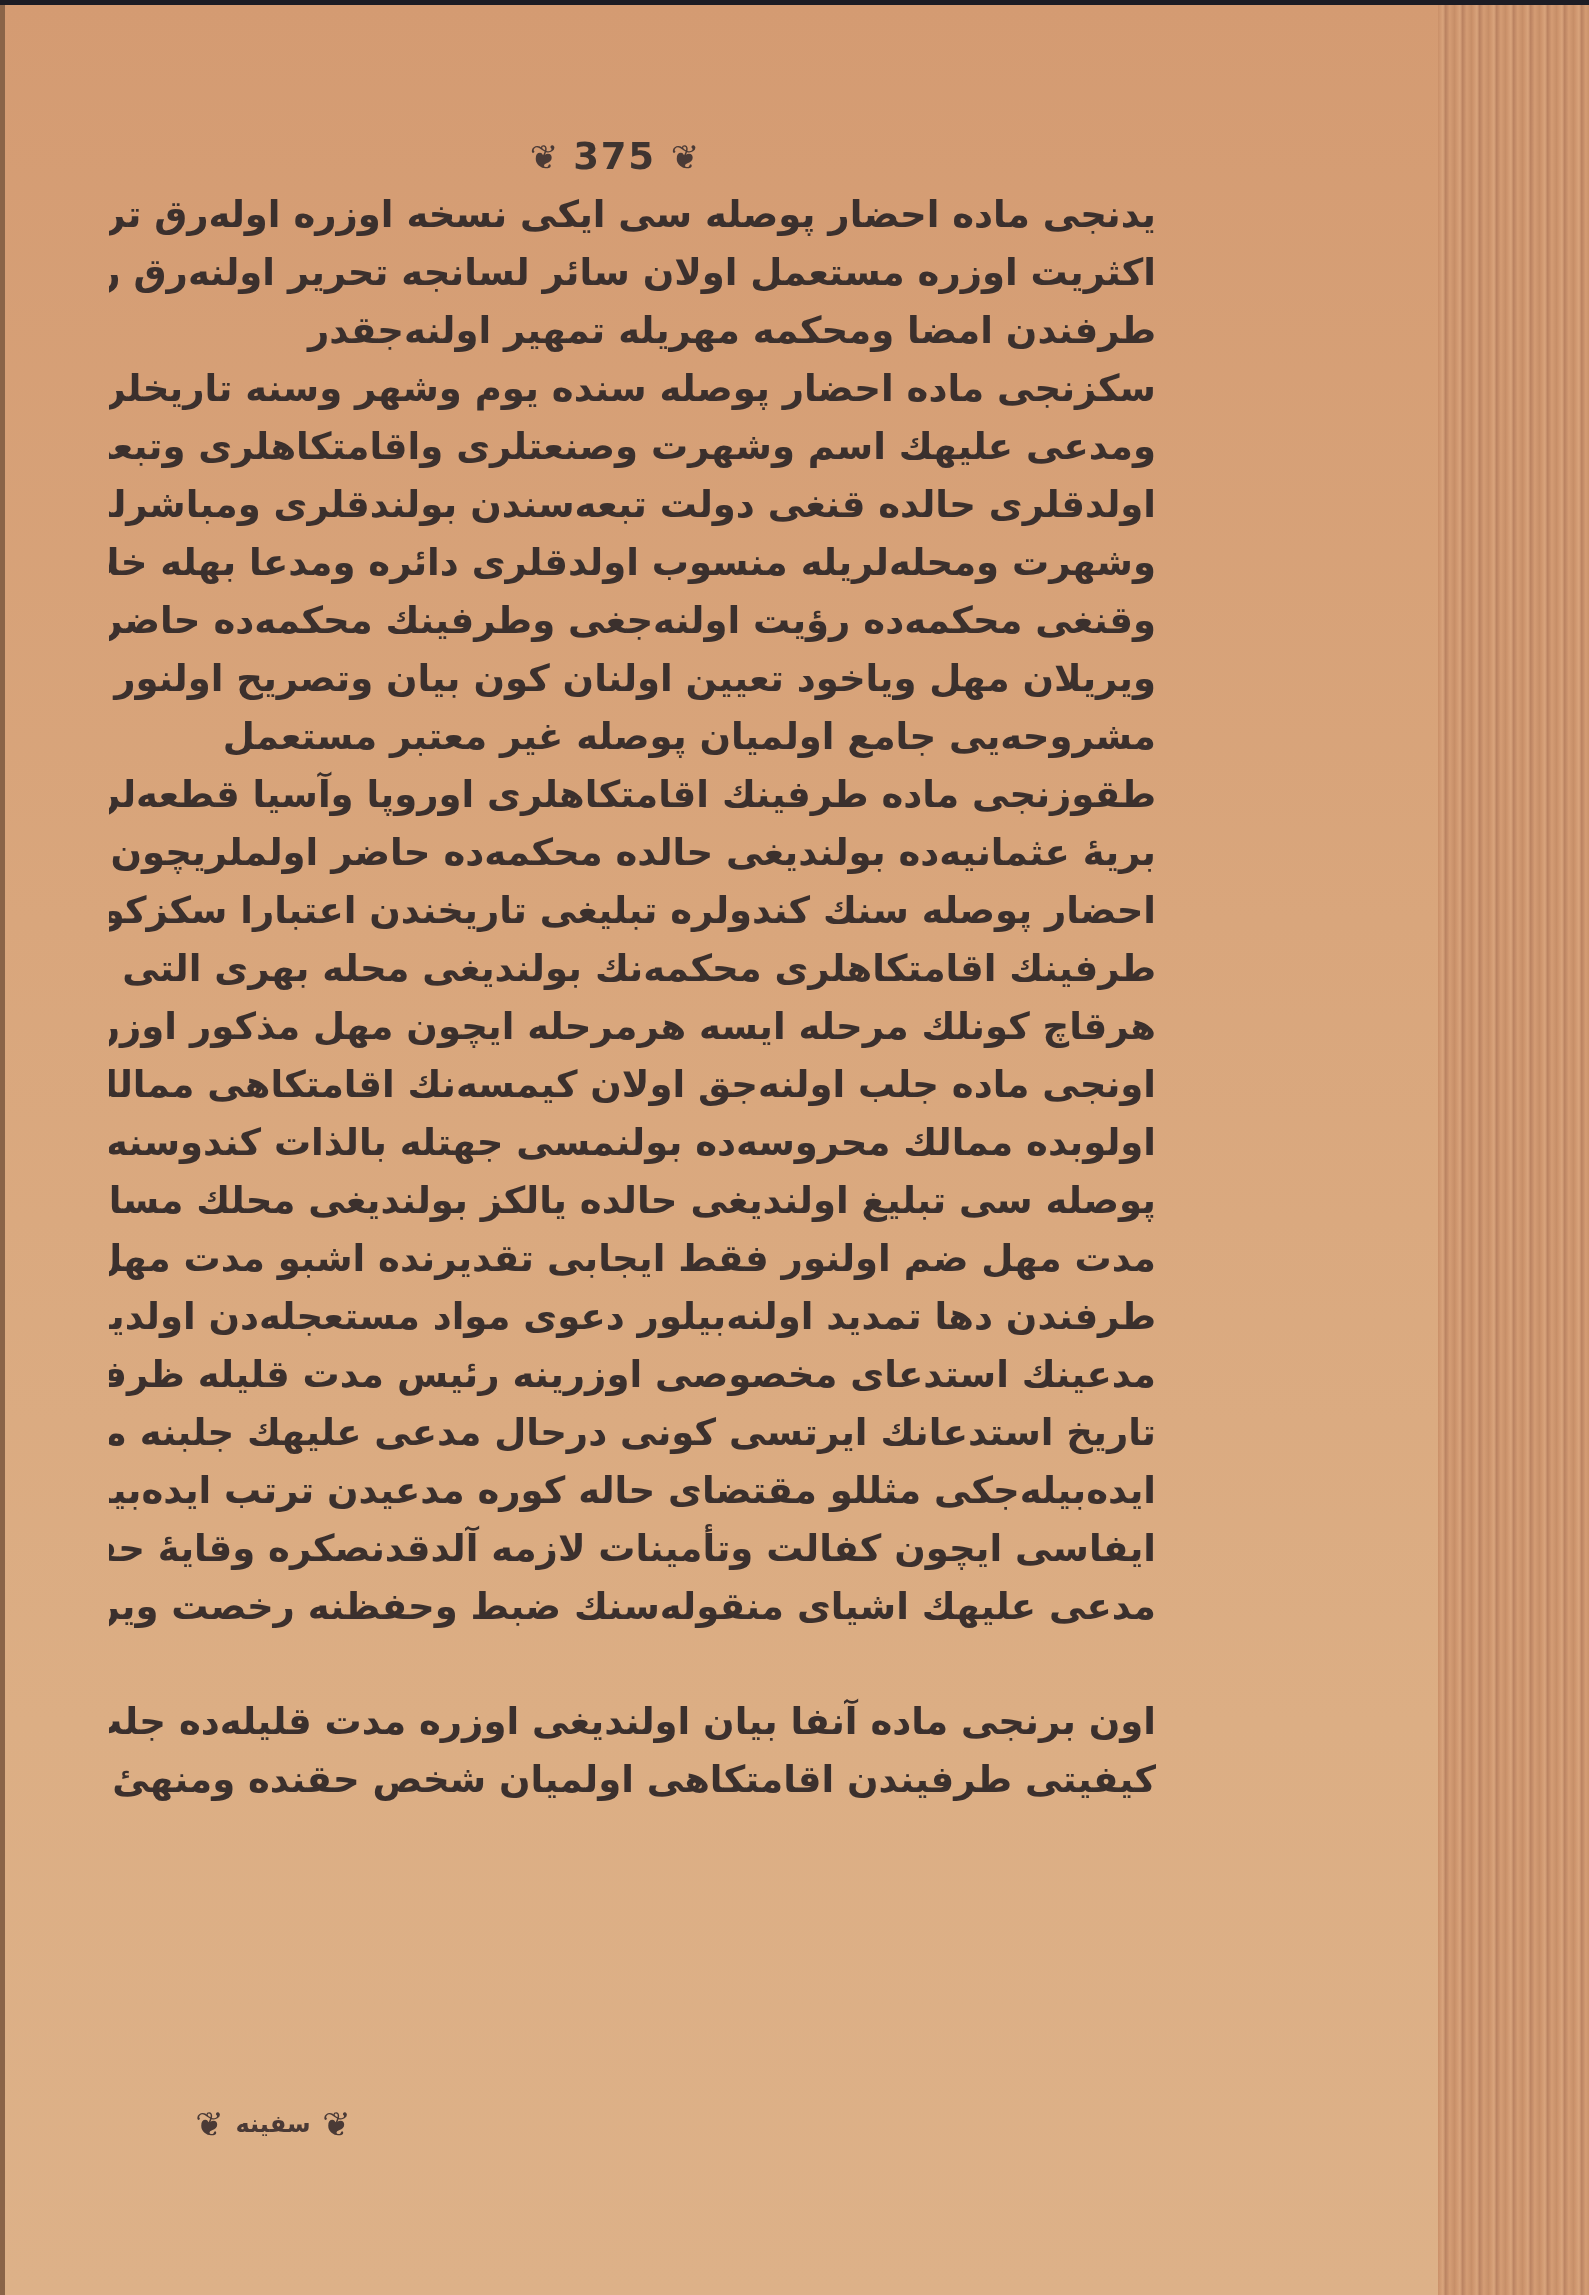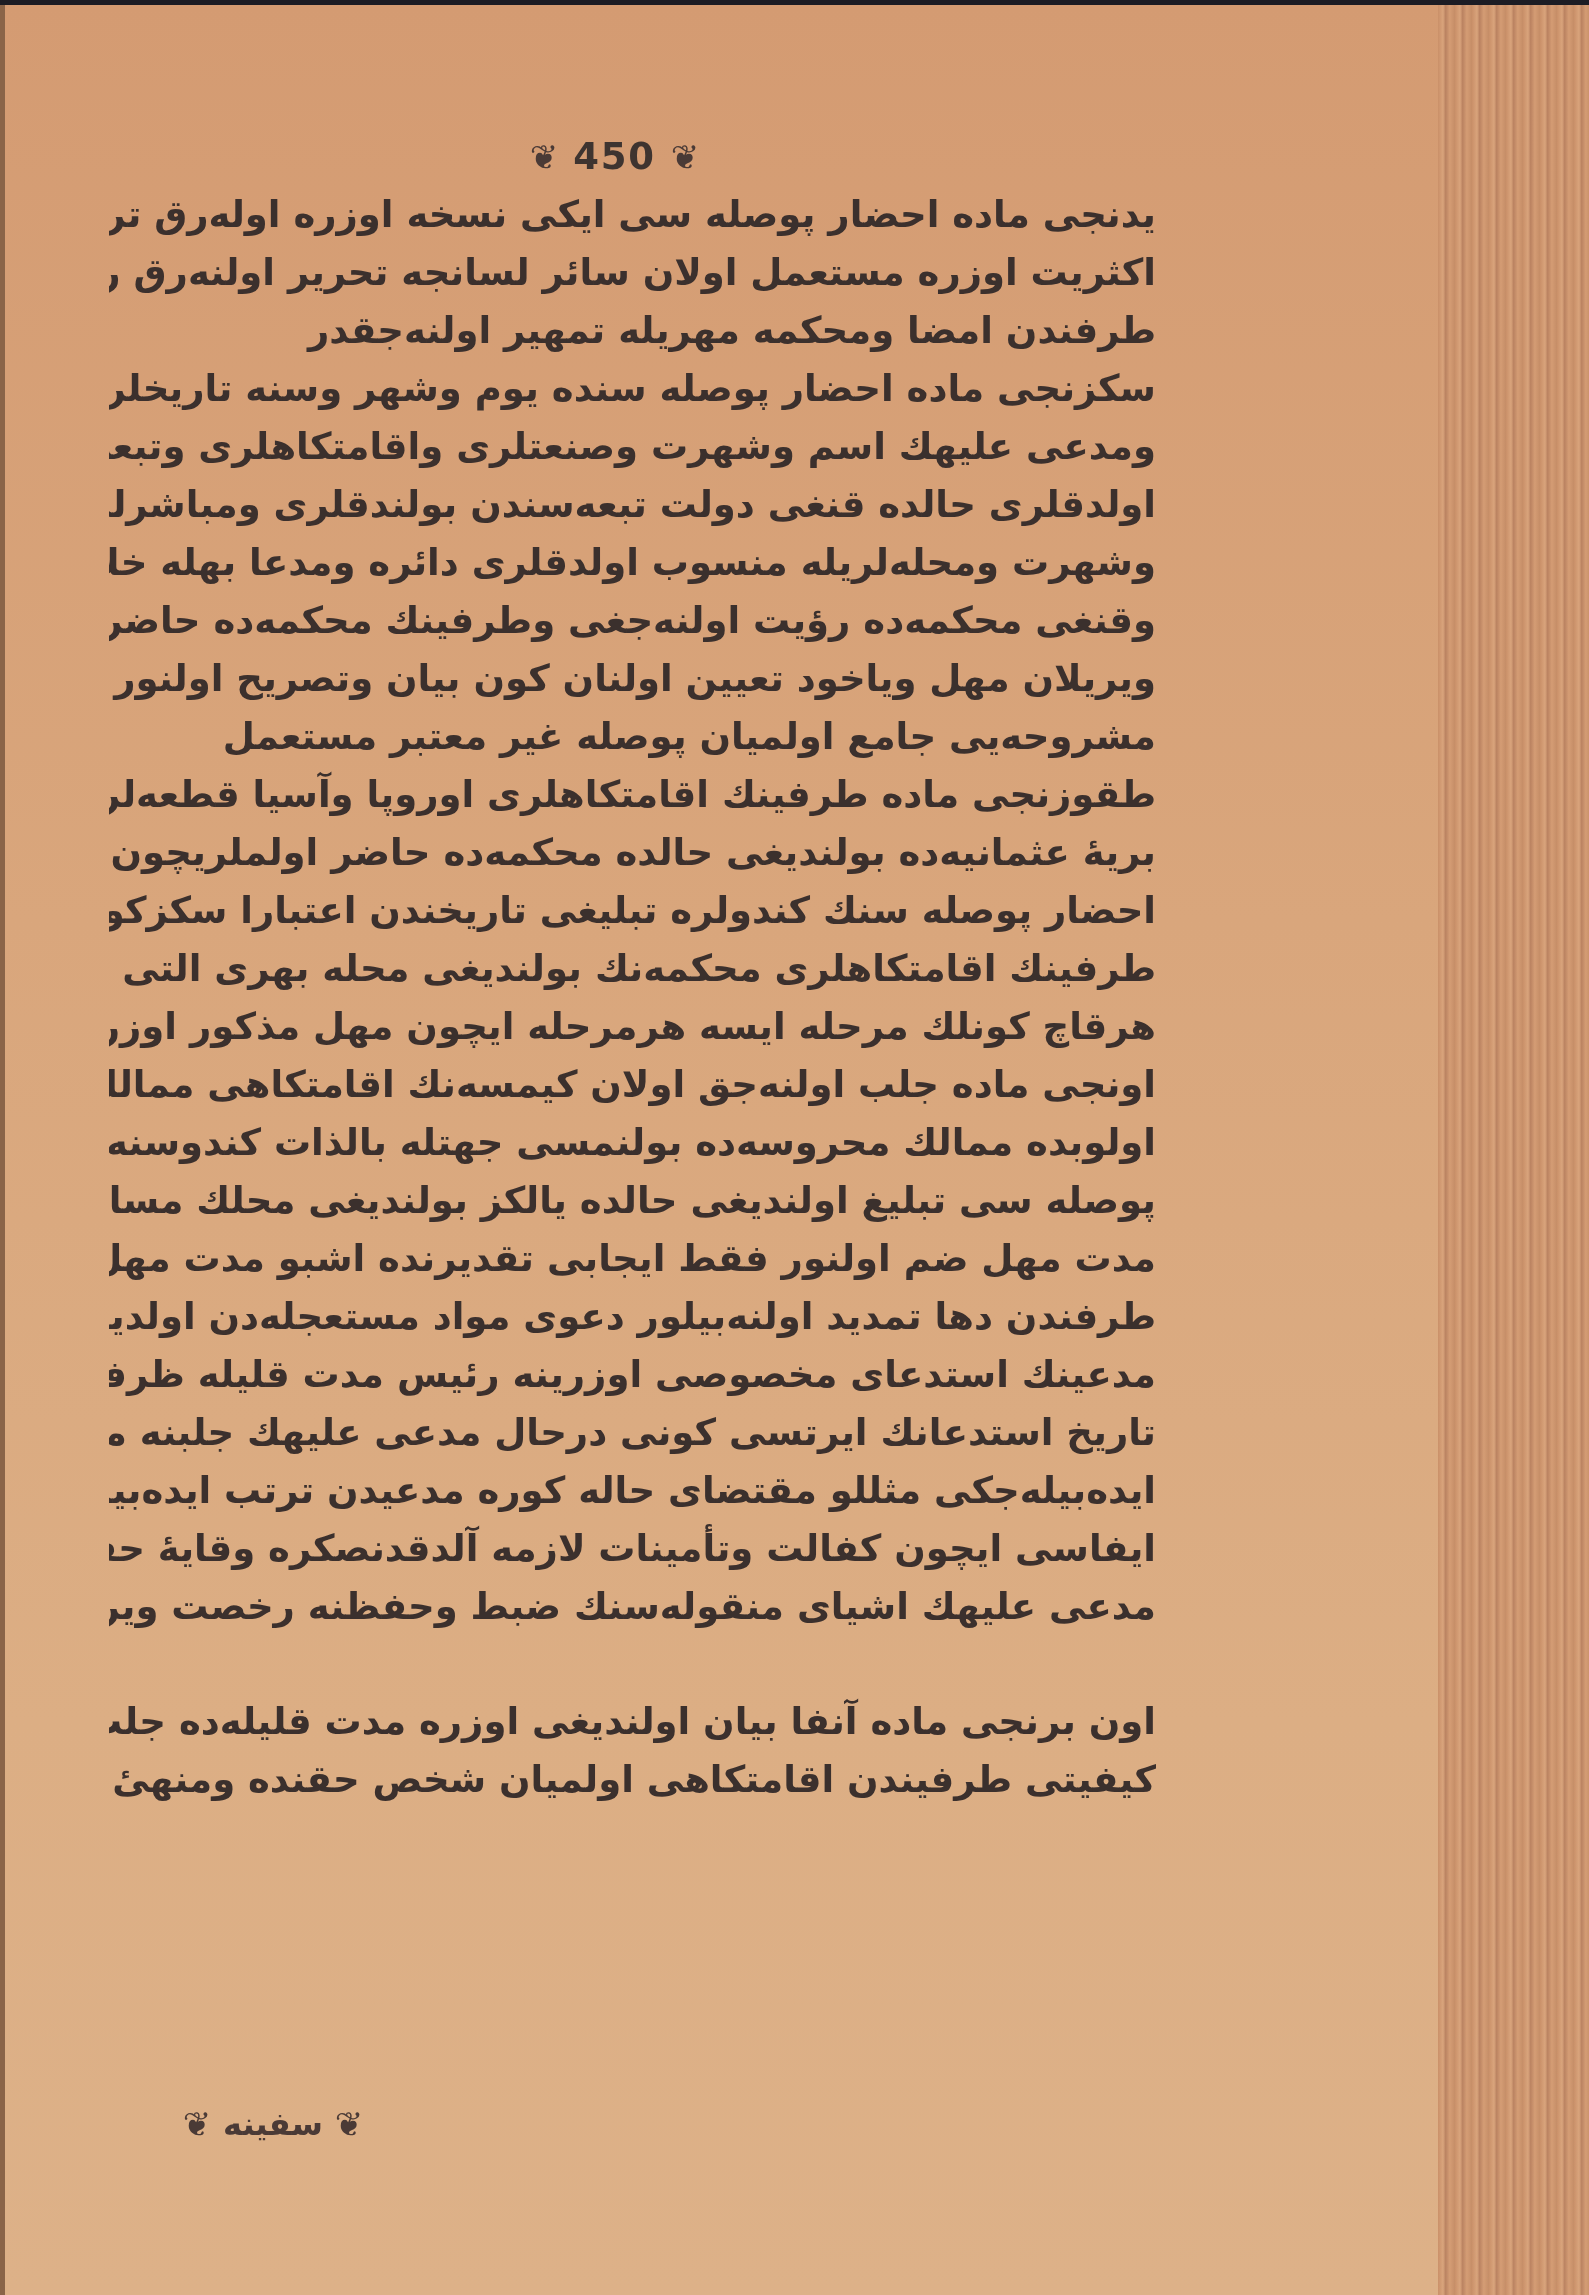--- a/index.html
+++ b/index.html
@@ -27,32 +27,32 @@
     font-family:"DejaVu Sans", sans-serif; font-size:37px; font-weight:bold;
     color:#3b302d; line-height:58px;
   }
   .line { white-space:nowrap; overflow:hidden; height:58px; text-align:right; }
   .gap { height:57px; }
   .catchword {
     position:absolute; left:172px; top:2085px; width:202px; height:67px;
     display:flex; align-items:center; justify-content:center; gap:11.8px;
     direction:rtl; font-family:"DejaVu Sans", sans-serif; color:#4a3a36;
   }
-  .catch-text { font-size:32px; font-weight:bold; }
+  .catch-text { font-size:24px; font-weight:bold; }
 </style>
 </head>
 <body>
 
 <div class="page">
   <div class="page-left-edge"></div>
   <div class="page-stack"></div>
 
   <div class="header">
     <span class="orn">❦</span>
-    <span class="page-num">450</span>
+    <span class="page-num">375</span>
     <span class="orn">❦</span>
   </div>
 
   <div class="text-block">
     <div class="line">يدنجی ماده   احضار پوصله سی ایکی نسخه اوزره اوله‌رق ترجمه ومحاكمه</div>
     <div class="line">اكثریت اوزره مستعمل اولان سائر لسانجه تحریر اولنه‌رق رئیس محكمه</div>
     <div class="line">طرفندن امضا ومحكمه مهریله تمهیر اولنه‌جقدر</div>
     <div class="line">سکزنجی ماده   احضار پوصله سنده یوم وشهر وسنه تاریخلری ومدعی</div>
     <div class="line">ومدعی علیهك اسم وشهرت وصنعتلری واقامتكاهلری وتبعهٔ اجنبیه‌دن</div>
     <div class="line">اولدقلری حالده قنغی دولت تبعه‌سندن بولندقلری ومباشرلرك اسم</div>

